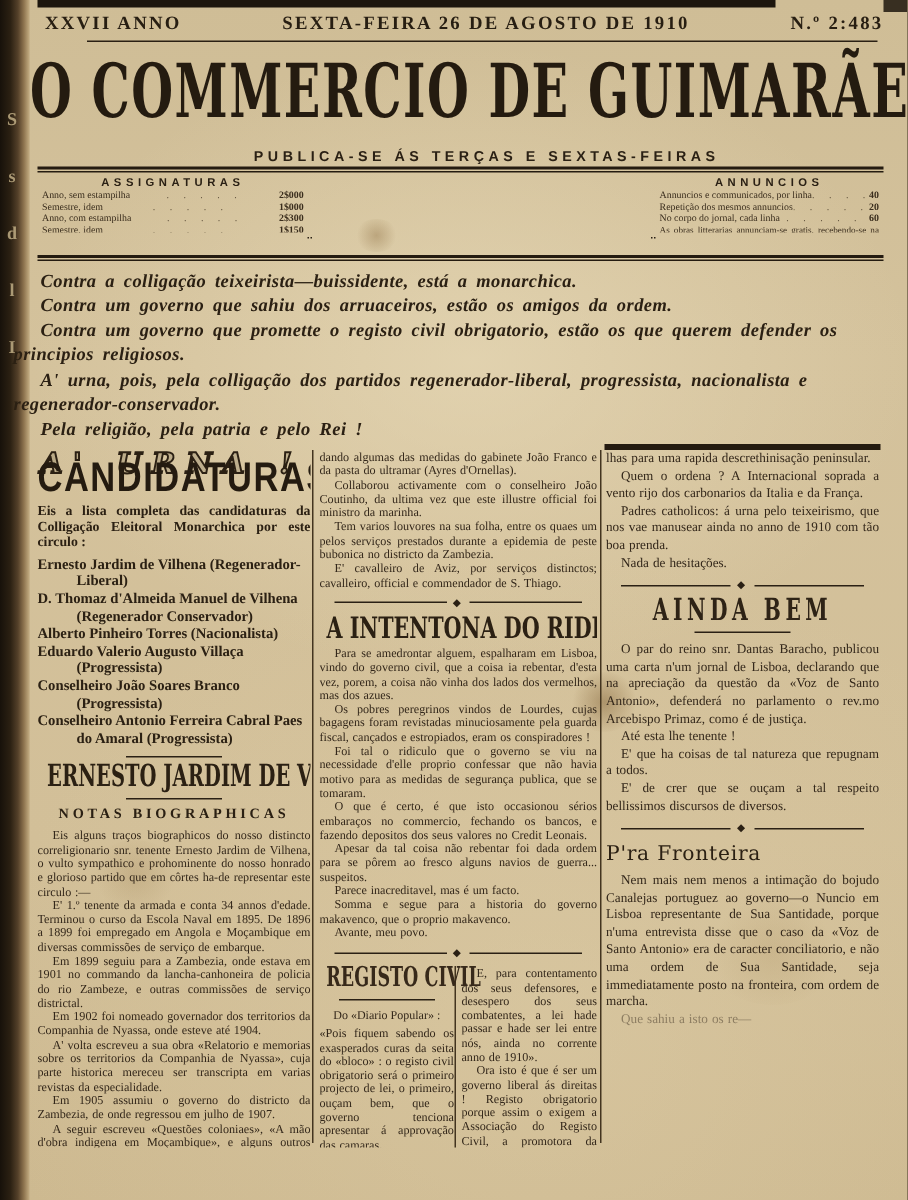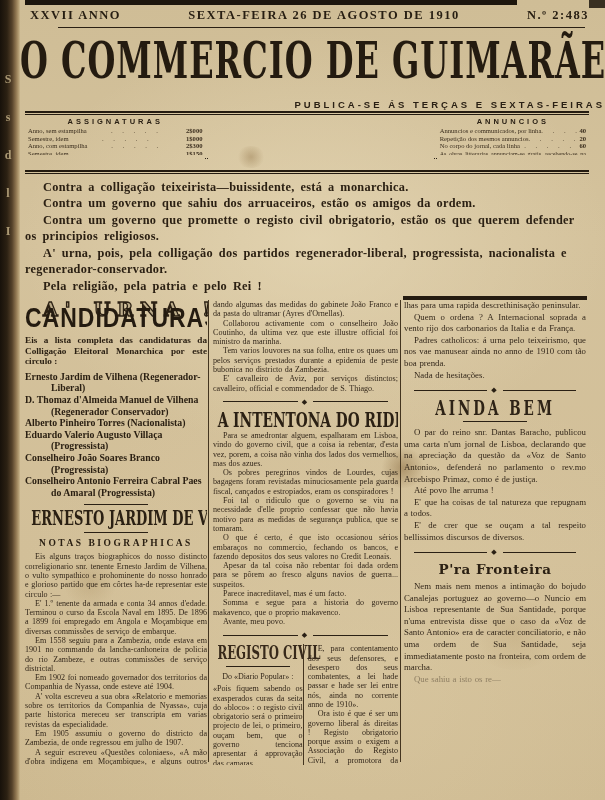--- a/index.html
+++ b/index.html
@@ -27,21 +27,21 @@
   .topbar { position:absolute; left:25px; top:0; width:492px; height:5px; background:#1d160d; }
   .corner-mark { position:absolute; right:0; top:0; width:16px; height:8px; background:#1d160d; opacity:.85; }
 
   .header-row { position:absolute; left:30px; right:16px; top:8px; display:flex; justify-content:space-between; align-items:baseline;
     font:700 12.5px "Liberation Serif", serif; letter-spacing:1.5px; color:#271e12; }
   .header-rule { position:absolute; left:58px; right:20px; top:27px; border-top:1.6px solid #2a2014; }
 
   .masthead-title { position:absolute; left:20px; right:0; top:36px; text-align:center;
     font-family:"DejaVu Serif", serif; font-weight:700; font-size:32px; letter-spacing:1px; color:#241b10;
     transform:scaleY(1.55); transform-origin:50% 20%; white-space:nowrap; }
-  .masthead-sub { position:absolute; left:20px; right:0; top:99px; text-align:right;
+  .masthead-sub { position:absolute; left:20px; right:0; top:99px; text-align:center;
     font:700 9.5px "Liberation Sans", sans-serif; letter-spacing:3px; color:#2a2014;margin-left:24px; }
 
   .rule-heavy { position:absolute; left:25px; right:16px; height:4px;
     border-top:2.6px solid #241b10; border-bottom:1px solid #241b10; }
   .rh1 { top:111px; } .rh2 { top:170px; }
 
   .info-row { position:absolute; left:25px; right:16px; top:116px; height:39px; display:flex; font-family:"Liberation Serif", serif; }
   .info-box { padding:1px 3px 0 3px; overflow:hidden; }
   .box-assig { width:32%; }
   .box-redac { width:41%; border-left:3px double #2a2014; border-right:3px double #2a2014; text-align:center;margin-top:42px; }
@@ -52,22 +52,22 @@
   .a-row .dots { flex:1; overflow:hidden; white-space:nowrap; text-align:center; opacity:.8; }
   .a-row .dots::after { content:" .      .      .      .      . "; letter-spacing:4px; }
   .a-row .val { white-space:nowrap; font-weight:700; }
   .info-note { font-size:6.2px; line-height:7px; margin-top:1px; border-top:.8px solid #4a3a26; padding-top:1px; color:#3a2d1d; }
   .annun-note { font-size:6.1px; line-height:6.9px; margin-top:1px; color:#3a2d1d; text-align:justify; }
   .r-l1 { font:700 8px "Liberation Serif", serif; letter-spacing:.5px; margin-top:2px; }
   .r-l2 { font:700 8px "Liberation Serif", serif; letter-spacing:.5px; }
   .r-addr { font:800 9px "Liberation Sans", sans-serif; letter-spacing:1.5px; margin:1px 0; }
   .r-small { font-size:7.6px; line-height:9px; }
 
-  .manifesto { position:absolute; left:25px; right:16px; top:179px;
-    font-weight:700; font-size:12.3px; line-height:1.34; color:#2b2013; letter-spacing:.3px; word-spacing:2.5px; }
+  .manifesto { position:absolute; left:9px; right:16px; top:179px;
+    font-weight:700; font-size:12.3px; line-height:1.34; color:#2b2013; letter-spacing:.3px; word-spacing:2.5px;font-style:italic; }
   .manifesto p { margin:0; text-indent:18px; }
   .urna-line { margin-top:3px; text-indent:18px;
     font-family:"DejaVu Serif", serif; font-weight:700; font-size:19px; letter-spacing:7px; color:#2b2013; }
   @supports ((-webkit-text-stroke:1px black)) {
     .urna-line { color:rgba(43,32,19,.15); -webkit-text-stroke:1.3px #2b2013; }
   }
 
   
   .col { position:absolute; top:300px; height:465px; overflow:hidden; }
   .col1 { left:25px;  width:182px; }
@@ -104,22 +104,22 @@
   .subA { width:49%; padding-right:0; border-right:1px solid #43341f; }
   .subB { width:51%; padding-left:4px; }
   .h-registo { text-align:center; margin:1px 0 1px 0; white-space:nowrap;
     font-family:"DejaVu Serif", serif; font-weight:600; font-size:13px; color:#37291a;
     transform:scale(.9,1.4); transform-origin:center; }
   .registo-src { text-align:center; font-size:8px; margin:3px 0 3px 0; color:#33271a; }
 
   .h-ainda { text-align:center; margin:2px 0 4px 0; white-space:nowrap;
     font-family:"DejaVu Serif", serif; font-weight:700; font-size:13.5px; letter-spacing:3px; color:#2e2316;
     transform:scaleY(1.5); transform-origin:center; }
-  .h-fronteira { text-align:center; margin:2px 0 4px 0; white-space:nowrap;
-    font-family:"DejaVu Serif", serif; font-weight:700; font-size:13.5px; letter-spacing:.5px; color:#2b2013; }
+  .h-fronteira { margin:2px 0 4px 0; white-space:nowrap;
+    font-family:"DejaVu Serif", serif; font-weight:400; font-size:13.5px; letter-spacing:.5px; color:#2b2013; }
   .faded { opacity:.45; }
 </style>
 </head>
 <body>
 
 <div class="page">
 
   <div class="gutter">
     <div class="gutter-marks">S<br>s<br>d<br>l<br>I</div>
   </div>
@@ -227,21 +227,21 @@
     <p class="cand">Alberto Pinheiro Torres (Nacionalista)</p>
     <p class="cand">Eduardo Valerio Augusto Villaça (Progressista)</p>
     <p class="cand">Conselheiro João Soares Branco (Progressista)</p>
     <p class="cand">Conselheiro Antonio Ferreira Cabral Paes do Amaral (Progressista)</p>
     <div class="divider-short"></div>
     <div class="h-vilhena">ERNESTO JARDIM DE VILHENA</div>
     <div class="divider-short"></div>
     <div class="h-notas">NOTAS BIOGRAPHICAS</div>
     <p class="bt">Eis alguns traços biographicos do nosso distincto correligionario snr. tenente Ernesto Jardim de Vilhena, o vulto sympathico e prohominente do nosso honrado e glorioso partido que em côrtes ha-de representar este circulo :—</p>
     <p class="bt">E' 1.º tenente da armada e conta 34 annos d'edade. Terminou o curso da Escola Naval em 1895. De 1896 a 1899 foi empregado em Angola e Moçambique em diversas commissões de serviço de embarque.</p>
-    <p class="bt">Em 1558 seguiu para a Zambezia, onde estava em 1901 no commando da lancha-canhoneira de policia do rio Zambeze, e outras commissões de serviço districtal.</p>
+    <p class="bt">Em 1899 seguiu para a Zambezia, onde estava em 1901 no commando da lancha-canhoneira de policia do rio Zambeze, e outras commissões de serviço districtal.</p>
     <p class="bt">Em 1902 foi nomeado governador dos territorios da Companhia de Nyassa, onde esteve até 1904.</p>
     <p class="bt">A' volta escreveu a sua obra «Relatorio e memorias sobre os territorios da Companhia de Nyassa», cuja parte historica mereceu ser transcripta em varias revistas da especialidade.</p>
     <p class="bt">Em 1905 assumiu o governo do districto da Zambezia, de onde regressou em julho de 1907.</p>
     <p class="bt">A seguir escreveu «Questões coloniaes», «A mão d'obra indigena em Moçambique», e alguns outros opusculos de menos importancia.</p>
 
   </div>
 
   <div class="col col2">
     <p class="bt noindent">dando algumas das medidas do gabinete João Franco e da pasta do ultramar (Ayres d'Ornellas).</p>
     <p class="bt">Collaborou activamente com o conselheiro João Coutinho, da ultima vez que este illustre official foi ministro da marinha.</p>
@@ -281,21 +281,21 @@
     <p class="bt noindent">lhas para uma rapida descrethinisação peninsular.</p>
     <p class="bt">Quem o ordena ? A Internacional soprada a vento rijo dos carbonarios da Italia e da França.</p>
     <p class="bt">Padres catholicos: á urna pelo teixeirismo, que nos vae manusear ainda no anno de 1910 com tão boa prenda.</p>
     <p class="bt">Nada de hesitações.</p>
     <div class="ornament">
         <span class="orn-glyph">◆</span>
       </div>
     <div class="h-ainda">AINDA BEM</div>
     <div class="divider-short"></div>
     <p class="bt">O par do reino snr. Dantas Baracho, publicou uma carta n'um jornal de Lisboa, declarando que na apreciação da questão da «Voz de Santo Antonio», defenderá no parlamento o rev.mo Arcebispo Primaz, como é de justiça.</p>
-    <p class="bt">Até povo lhe arruma !</p>
+    <p class="bt">Até esta lhe tenente !</p>
     <p class="bt">E' que ha coisas de tal natureza que repugnam a todos.</p>
     <p class="bt">E' de crer que se ouçam a tal respeito bellissimos discursos de diversos.</p>
     <div class="ornament">
         <span class="orn-glyph">◆</span>
       </div>
     <div class="h-fronteira">P'ra Fronteira</div>
     <p class="bt">Nem mais nem menos a intimação do bojudo Canalejas portuguez ao governo—o Nuncio em Lisboa representante de Sua Santidade, porque n'uma entrevista disse que o caso da «Voz de Santo Antonio» era de caracter conciliatorio, e não uma ordem de Sua Santidade, seja immediatamente posto na fronteira, com ordem de marcha.</p>
     <p class="bt faded">Que sahiu a isto os re—</p>
   </div>
 

